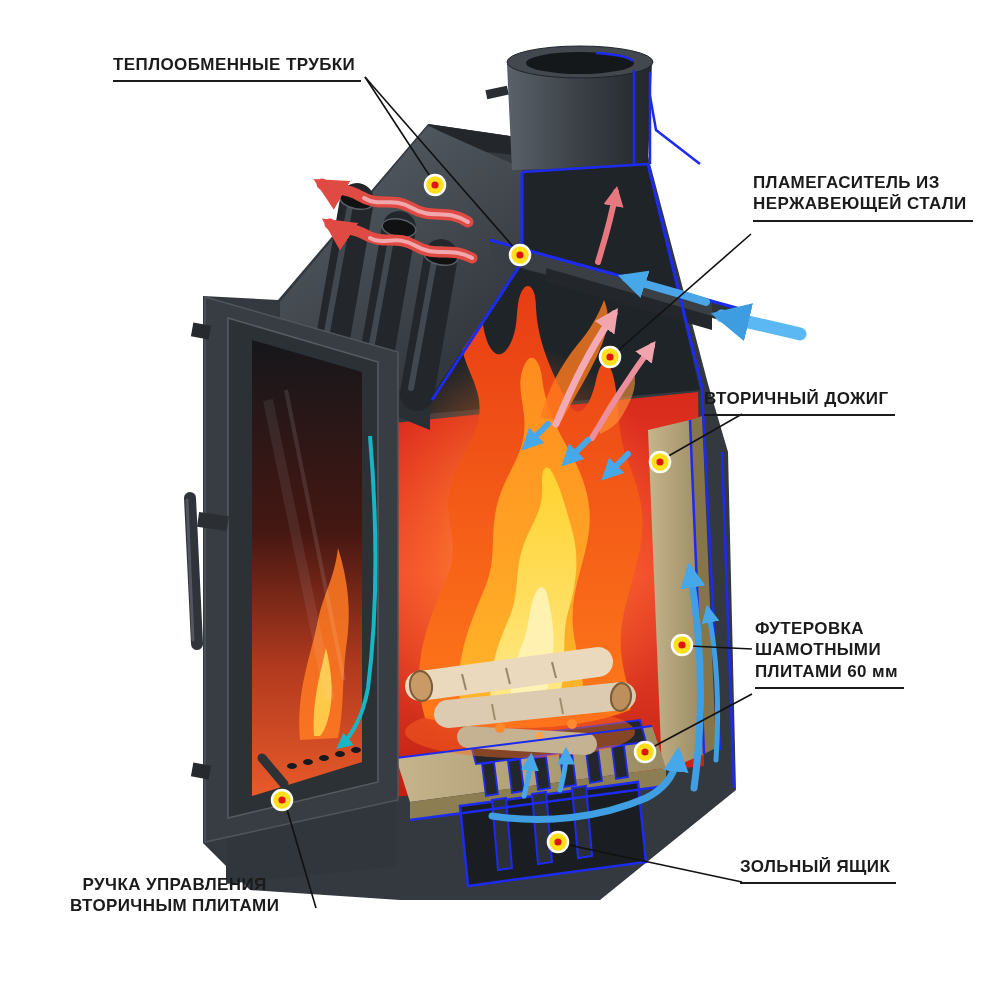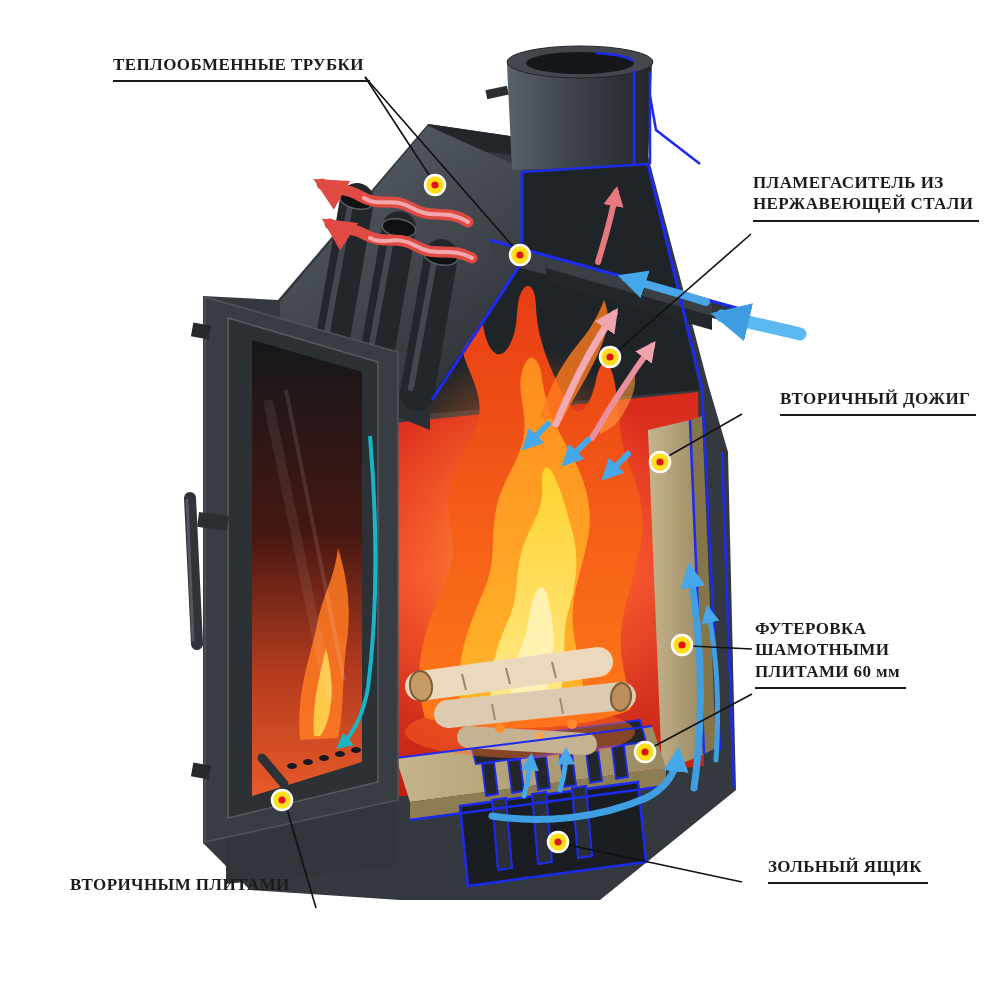--- a/index.html
+++ b/index.html
@@ -2,21 +2,21 @@
 <html><head>
 <meta charset="utf-8">
 <style>
   html,body{margin:0;padding:0;}
   body{width:1000px;height:1000px;background:#ffffff;position:relative;
        font-family:"Liberation Sans",sans-serif;overflow:hidden;}
   .stage{position:absolute;inset:0;width:1000px;height:1000px;}
   svg{position:absolute;left:0;top:0;}
   .label{position:absolute;font-weight:800;font-size:17px;line-height:1.25;
          color:#1b1b1b;letter-spacing:.4px;white-space:nowrap;}
-  .label .ln{display:block;font-family:Liberation Serif, serif;}
+  .label .ln{display:block;}
   .underlined{border-bottom:2px solid #1b1b1b;padding-bottom:5px;padding-right:6px;}
   .centered{text-align:center;}
 </style>
 </head>
 <body>
 
 <div class="stage">
 
 <svg width="1000" height="1000" viewBox="0 0 1000 1000">
   <defs>
@@ -318,31 +318,32 @@
 
 <div class="label underlined" style="left:113px;top:54px;">
   <span class="ln">ТЕПЛООБМЕННЫЕ ТРУБКИ</span>
 </div>
 
 <div class="label underlined" style="left:753px;top:172px;">
   <span class="ln">ПЛАМЕГАСИТЕЛЬ ИЗ</span>
   <span class="ln">НЕРЖАВЕЮЩЕЙ СТАЛИ</span>
 </div>
 
-<div class="label underlined" style="left:780px;top:388px;">
+<div class="label underlined" style="left:704px;top:388px;">
   <span class="ln">ВТОРИЧНЫЙ ДОЖИГ</span>
 </div>
 
 <div class="label underlined" style="left:755px;top:618px;">
   <span class="ln">ФУТЕРОВКА</span>
   <span class="ln">ШАМОТНЫМИ</span>
   <span class="ln">ПЛИТАМИ 60 мм</span>
 </div>
 
-<div class="label underlined" style="left:768px;top:856px;">
+<div class="label underlined" style="left:740px;top:856px;">
   <span class="ln">ЗОЛЬНЫЙ ЯЩИК</span>
 </div>
 
 <div class="label centered" style="left:70px;top:874px;">
+  <span class="ln">РУЧКА УПРАВЛЕНИЯ</span>
   <span class="ln">ВТОРИЧНЫМ ПЛИТАМИ</span>
 </div>
 
 </div>
 
 </body></html>

